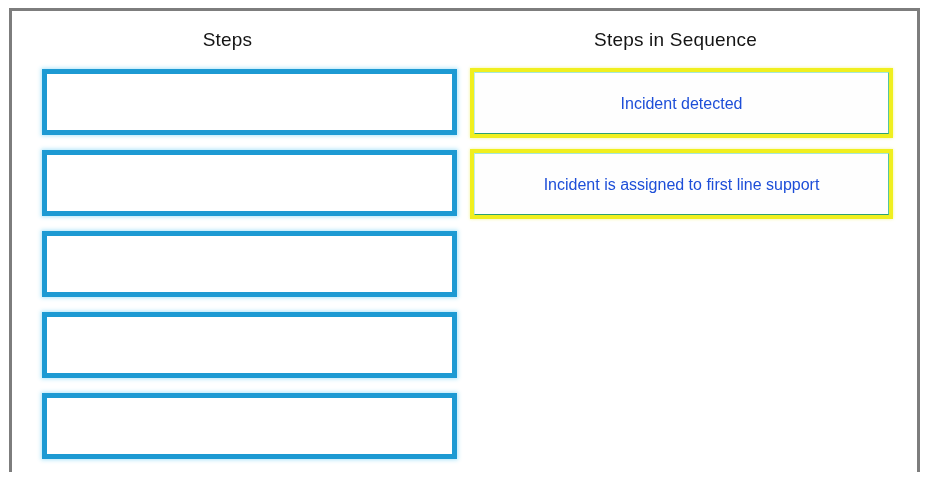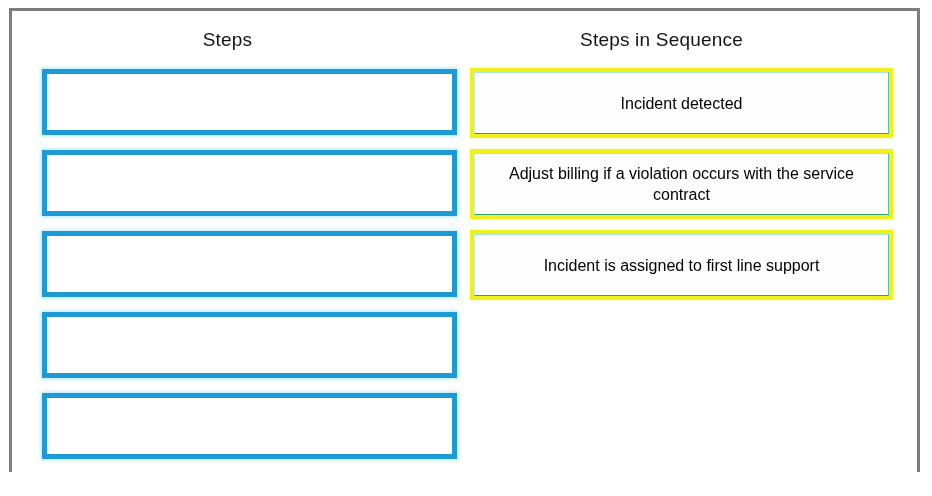--- a/index.html
+++ b/index.html
@@ -35,21 +35,21 @@
     text-align: center;
     letter-spacing: 0.2px;
   }
   .col-header.left {
     left: 42px;
     width: 415px;
     padding-right: 44px;
     box-sizing: border-box;
   }
   .col-header.right {
-    left: 480px;
+    left: 494px;
     width: 423px;
     padding-right: 60px;
     box-sizing: border-box;
   }
   .col {
     position: absolute;
     display: flex;
     flex-direction: column;
   }
   .col.left {
@@ -86,22 +86,22 @@
     border-color: #a5e8d6 #54c4a2 #2ea172 #c2f0e3;
     background: #fefefe;
     display: flex;
     align-items: center;
     justify-content: center;
     padding: 2px 26px;
   }
   .option-label {
     font-size: 16px;
     line-height: 21px;
-    color: #000000;
-    text-align: center;
+    color: #1d4ed8;
+    text-align: left;
   }
 </style>
 </head>
 <body>
 
 <div class="stage">
   <div class="frame"></div>
 
   <div class="col-header left">Steps</div>
 
@@ -116,22 +116,17 @@
   </div>
 
   <div class="col right">
     <div class="option">
       <div class="option-inner">
         <span class="option-label">Incident detected</span>
       </div>
     </div>
     <div class="option">
       <div class="option-inner">
-        <span class="option-label">Adjust billing if a violation occurs with the service contract</span>
-      </div>
-    </div>
-    <div class="option">
-      <div class="option-inner">
         <span class="option-label">Incident is assigned to first line support</span>
       </div>
     </div>
   </div>
 </div>
 
 </body></html>

